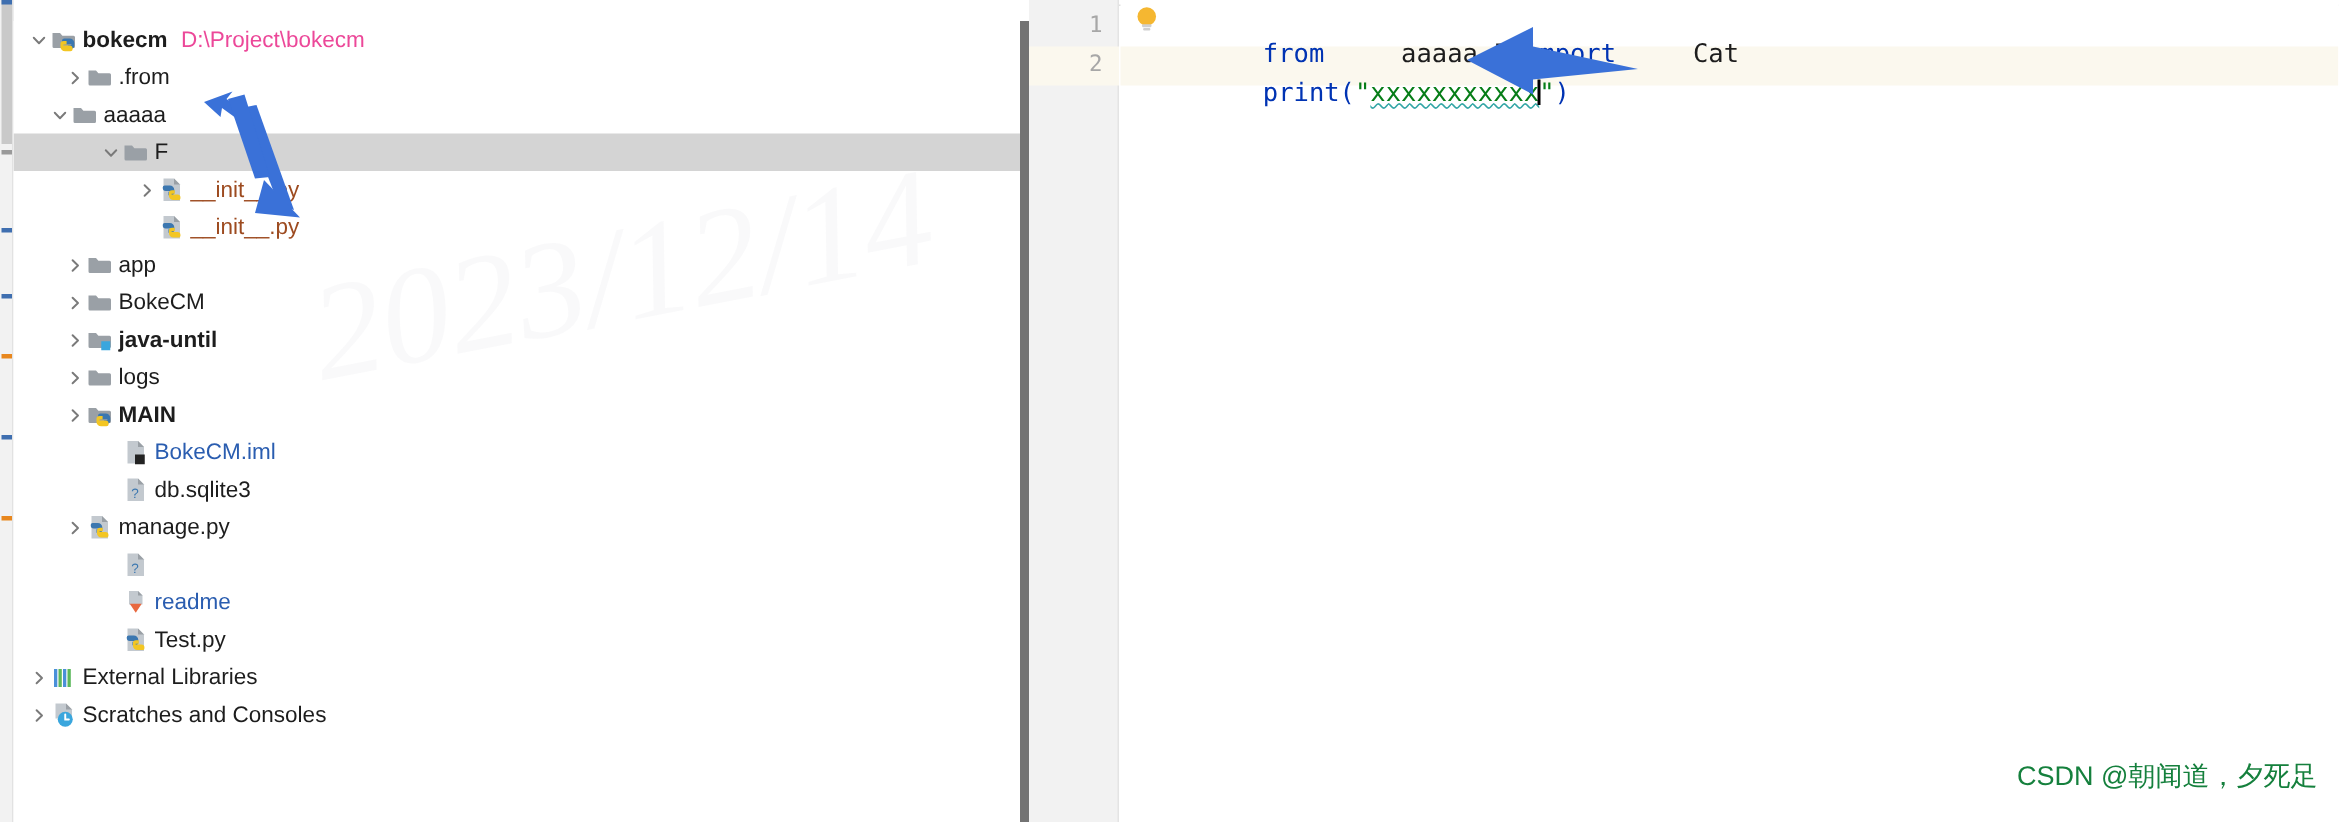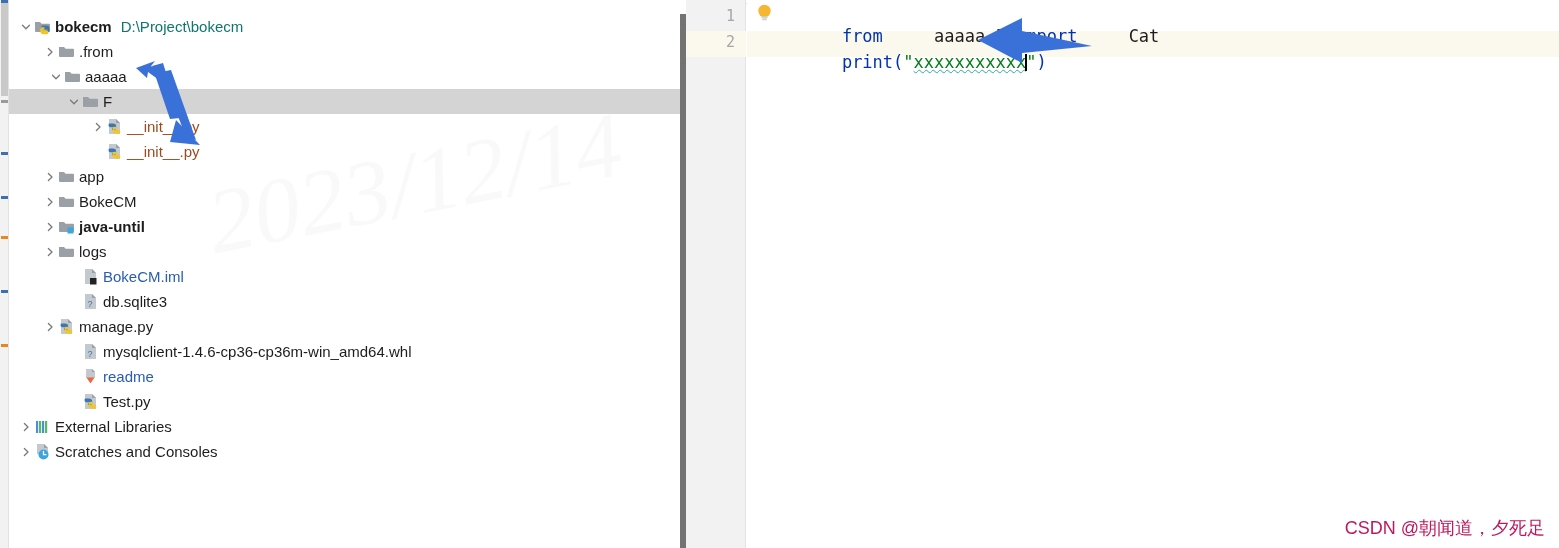--- a/index.html
+++ b/index.html
@@ -46,21 +46,21 @@
   }
   .chev svg{display:block;}
   .ico{
     width:18px;height:25px;flex:0 0 18px;margin-right:4px;
     display:flex;align-items:center;justify-content:center;
     position:relative;
   }
   .ico svg{display:block;}
   .lbl{font-size:15px;}
   .lbl.bold{font-weight:bold;}
-  .path{font-size:15px;color:#0f766e;margin-left:9px;}
+  .path{font-size:15px;color:#ec4899;margin-left:9px;}
   .c-dark{color:#1d1d1d;}
   .c-brown{color:#9d4b20;}
   .c-blue{color:#2a5db0;}
 
   
   .editor{
     position:absolute;left:686px;top:0;right:0;height:548px;
     background:#ffffff;overflow:hidden;
   }
   .gutter{
@@ -113,22 +113,22 @@
   .arrows{position:absolute;left:0;top:0;width:1559px;height:548px;pointer-events:none;}
 
   
   .wm-faint{
     position:absolute;left:205px;top:130px;
     font-family:"Liberation Serif", serif;
     font-size:92px;color:rgba(150,150,160,0.055);
     transform:rotate(-11deg);white-space:nowrap;font-style:italic;
   }
   .wm-csdn{
-    position:absolute;right:14px;bottom:8px;
-    font-size:18px;color:#be185d;white-space:nowrap;
+    position:absolute;right:14px;bottom:19px;
+    font-size:18px;color:#15803d;white-space:nowrap;
   }
 </style>
 </head>
 <body>
 
 <div id="app">
 
   <div class="edge-strip">
     <div class="edge-thumb"></div>
     <div id="edge-marks">
@@ -166,21 +166,21 @@
               <path d="M3.4,1.5 L7.0,5 L3.4,8.5" stroke="#7a7a7a" stroke-width="1.3" fill="none" stroke-linecap="round" stroke-linejoin="round"></path>
             </svg>
           </span>
           <span class="ico">
             <svg width="17" height="17" viewBox="0 0 17 17">
               <path d="M1,4 h5 l1.6,1.8 h7.4 a1,1 0 0 1 1,1 V13 a1,1 0 0 1 -1,1 H2 a1,1 0 0 1 -1,-1 Z" fill="#9aa0a6"></path>
             </svg>
           </span>
           <span class="lbl c-dark">.from</span>
         </div>
-        <div class="tree-row" style="padding-left: 40px;">
+        <div class="tree-row" style="padding-left: 24px;">
           <span class="chev">
             <svg width="10" height="10" viewBox="0 0 10 10">
               <path d="M1.5,3.2 L5,6.8 L8.5,3.2" stroke="#7a7a7a" stroke-width="1.3" fill="none" stroke-linecap="round" stroke-linejoin="round"></path>
             </svg>
           </span>
           <span class="ico">
             <svg width="17" height="17" viewBox="0 0 17 17">
               <path d="M1,4 h5 l1.6,1.8 h7.4 a1,1 0 0 1 1,1 V13 a1,1 0 0 1 -1,1 H2 a1,1 0 0 1 -1,-1 Z" fill="#9aa0a6"></path>
             </svg>
           </span>
@@ -273,20 +273,35 @@
               <path d="M3.4,1.5 L7.0,5 L3.4,8.5" stroke="#7a7a7a" stroke-width="1.3" fill="none" stroke-linecap="round" stroke-linejoin="round"></path>
             </svg>
           </span>
           <span class="ico">
             <svg width="17" height="17" viewBox="0 0 17 17">
               <path d="M1,4 h5 l1.6,1.8 h7.4 a1,1 0 0 1 1,1 V13 a1,1 0 0 1 -1,1 H2 a1,1 0 0 1 -1,-1 Z" fill="#9aa0a6"></path>
             </svg>
           </span>
           <span class="lbl c-dark">logs</span>
         </div>
+        <div class="tree-row" style="padding-left: 34px;">
+          <span class="chev">
+            <svg width="10" height="10" viewBox="0 0 10 10">
+              <path d="M3.4,1.5 L7.0,5 L3.4,8.5" stroke="#7a7a7a" stroke-width="1.3" fill="none" stroke-linecap="round" stroke-linejoin="round"></path>
+            </svg>
+          </span>
+          <span class="ico">
+            <svg width="17" height="17" viewBox="0 0 17 17">
+              <path d="M1,4 h5 l1.6,1.8 h7.4 a1,1 0 0 1 1,1 V13 a1,1 0 0 1 -1,1 H2 a1,1 0 0 1 -1,-1 Z" fill="#9aa0a6"></path>
+              <path d="M12.4,7.6 a3.1,3.1 0 0 1 3.1,3.1 v1.6 a2.2,2.2 0 0 1 -2.2,2.2 h-1.9 v-2.4 h2.2 v-0.6 h-4.1 a2.1,2.1 0 0 1 -2.1,-2.1 V9.0 a1.4,1.4 0 0 1 1.4,-1.4 Z" fill="#3b77b0"></path>
+              <path d="M9.4,16.2 a3.1,3.1 0 0 1 -3.1,-3.1 v-1.6 a2.2,2.2 0 0 1 2.2,-2.2 h1.9 v2.4 h-2.2 v0.6 h4.1 a2.1,2.1 0 0 1 2.1,2.1 v0.4 a1.4,1.4 0 0 1 -1.4,1.4 Z" fill="#f3c623"></path>
+            </svg>
+          </span>
+          <span class="lbl bold c-dark">MAIN</span>
+        </div>
         <div class="tree-row" style="padding-left: 58px;">
           <span class="chev"></span>
           <span class="ico">
             <svg width="17" height="17" viewBox="0 0 17 17">
               <path d="M3,1 h7 l4,4 v11 h-11 Z" fill="#c3c9cf"></path>
               <path d="M10,1 l4,4 h-4 Z" fill="#9aa0a6"></path>
               <rect x="8" y="10" width="6.5" height="6.5" fill="#232323"></rect>
             </svg>
           </span>
           <span class="lbl c-blue">BokeCM.iml</span>
@@ -320,21 +335,20 @@
         </div>
         <div class="tree-row" style="padding-left: 58px;">
           <span class="chev"></span>
           <span class="ico">
             <svg width="17" height="17" viewBox="0 0 17 17">
               <path d="M3,1 h7 l4,4 v11 h-11 Z" fill="#c3c9cf"></path>
               <path d="M10,1 l4,4 h-4 Z" fill="#9aa0a6"></path>
               <text x="8" y="14" font-size="9" fill="#3b77b0" text-anchor="middle" font-family="sans-serif">?</text>
             </svg>
           </span>
-          <span class="lbl c-dark">mysqlclient-1.4.6-cp36-cp36m-win_amd64.whl</span>
         </div>
         <div class="tree-row" style="padding-left: 58px;">
           <span class="chev"></span>
           <span class="ico">
             <svg width="17" height="17" viewBox="0 0 17 17">
               <path d="M4,1 h6 l3,3 v6 h-9 Z" fill="#c3c9cf"></path>
               <path d="M10,1 l3,3 h-3 Z" fill="#9aa0a6"></path>
               <path d="M4.5,9.5 h8 l-4,6 Z" fill="#e8683f"></path>
             </svg>
           </span>

